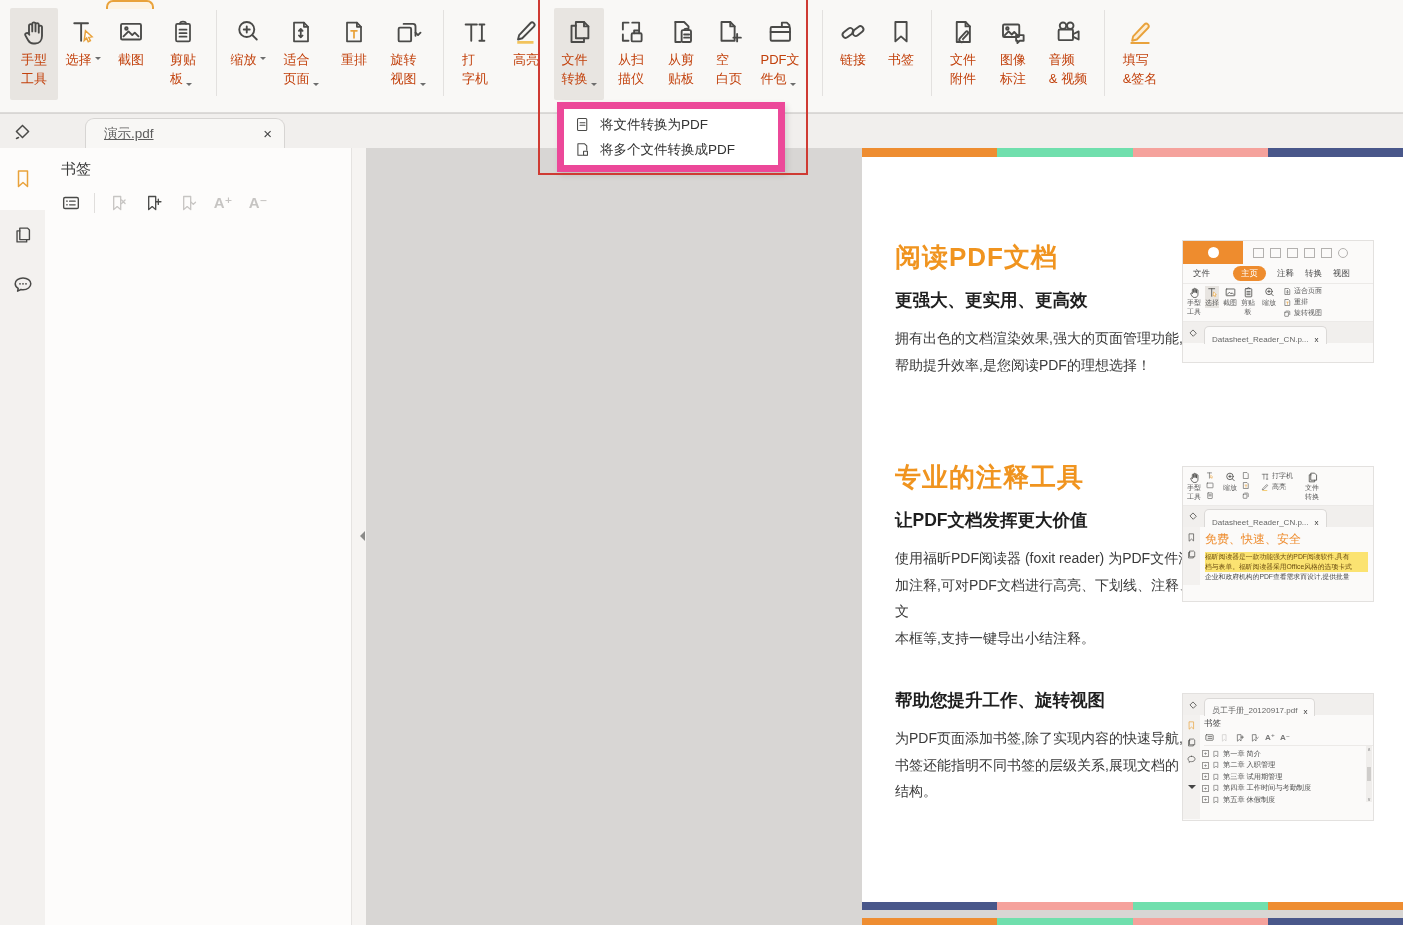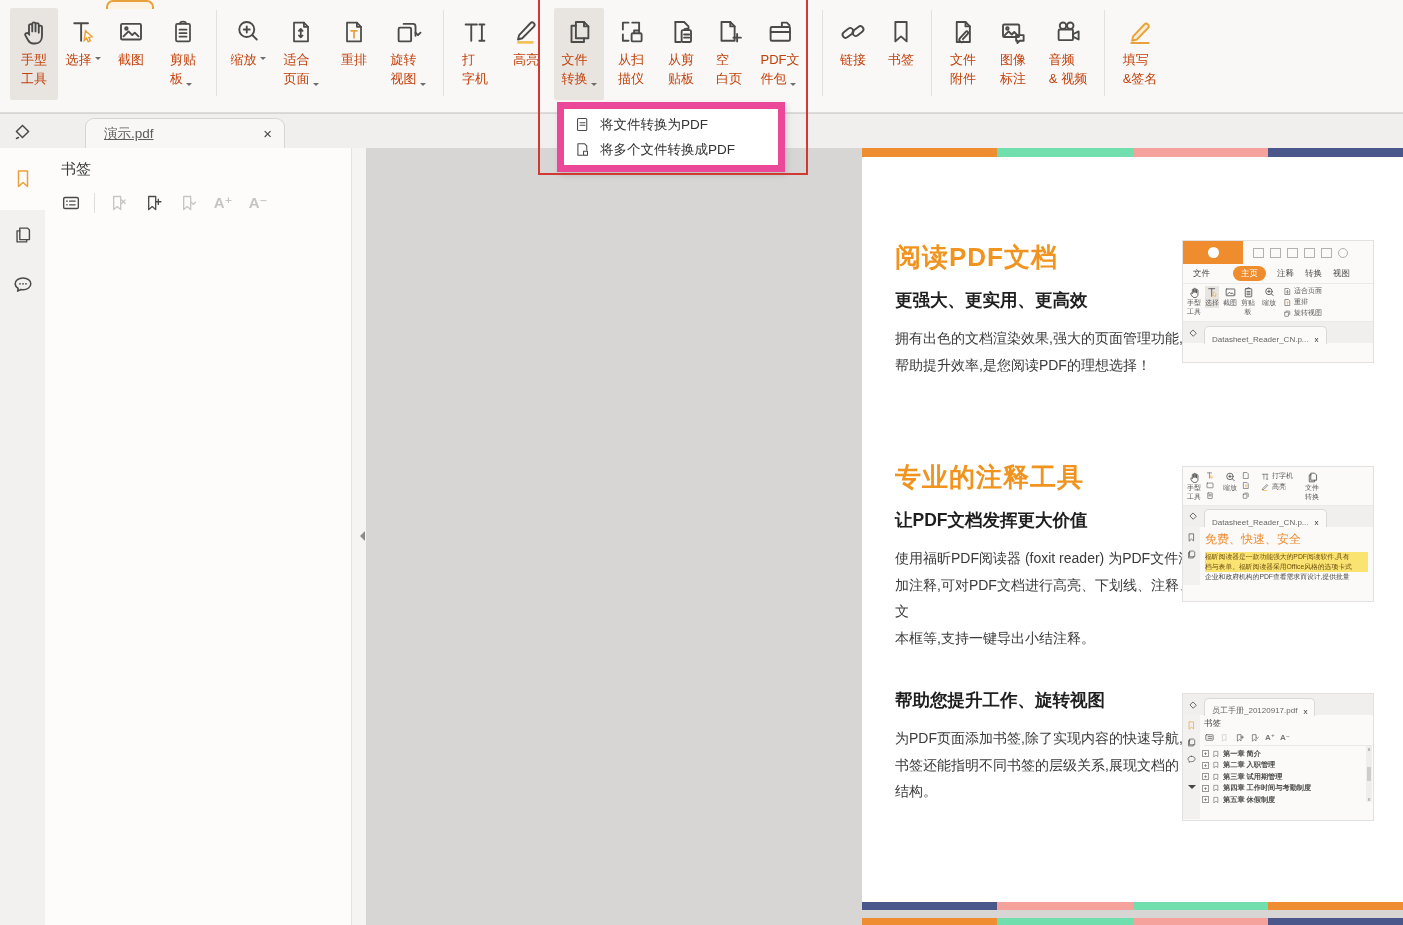--- a/index.html
+++ b/index.html
@@ -103,21 +103,21 @@
   .m-body{display:flex;}
   .m-strip{width:17px;background:#f3f1ef;display:flex;flex-direction:column;align-items:center;gap:6px;padding-top:5px;}
   .m-content{flex:1;padding:3px 5px;}
   .m-content .free{color:#ee8c2e;font-size:12px;margin:1px 0 4px;}
   .m-line{font-size:6.8px;color:#6b4c10;line-height:1.5;}
   .m-line.hl{background:#fbe371;}
   .m-line.plain{color:#4a4a4a;}
   .m-panel-title{font-size:8.5px;color:#444;margin:3px 0 2px 4px;}
   .m-picons{display:flex;gap:5px;align-items:center;margin-left:4px;padding-bottom:2px;border-bottom:1px solid #eceae8;}
   .m-tree{padding:2px 0 0 2px;position:relative;}
-  .m-row{display:flex;align-items:center;gap:3px;height:11.5px;font-size:7.2px;color:#4c4c4c;font-weight:bold;}
+  .m-row{display:flex;align-items:center;gap:3px;height:11.5px;font-size:7.2px;color:#4c4c4c;}
   .m-plus{width:7px;height:7px;border:1px solid #9b9997;font-size:6px;line-height:5px;text-align:center;color:#666;box-sizing:border-box;}
   .m-scroll{position:absolute;right:1px;top:0;width:6px;height:56px;background:#f0eeec;font-size:5px;color:#888;
             display:flex;flex-direction:column;align-items:center;justify-content:space-between;}
   .m-scroll .thumb{width:4px;height:14px;background:#cfcdcb;}
 </style>
 </head>
 <body>
 
 <div class="toolbar">
   <div class="tab-fragment"></div>

